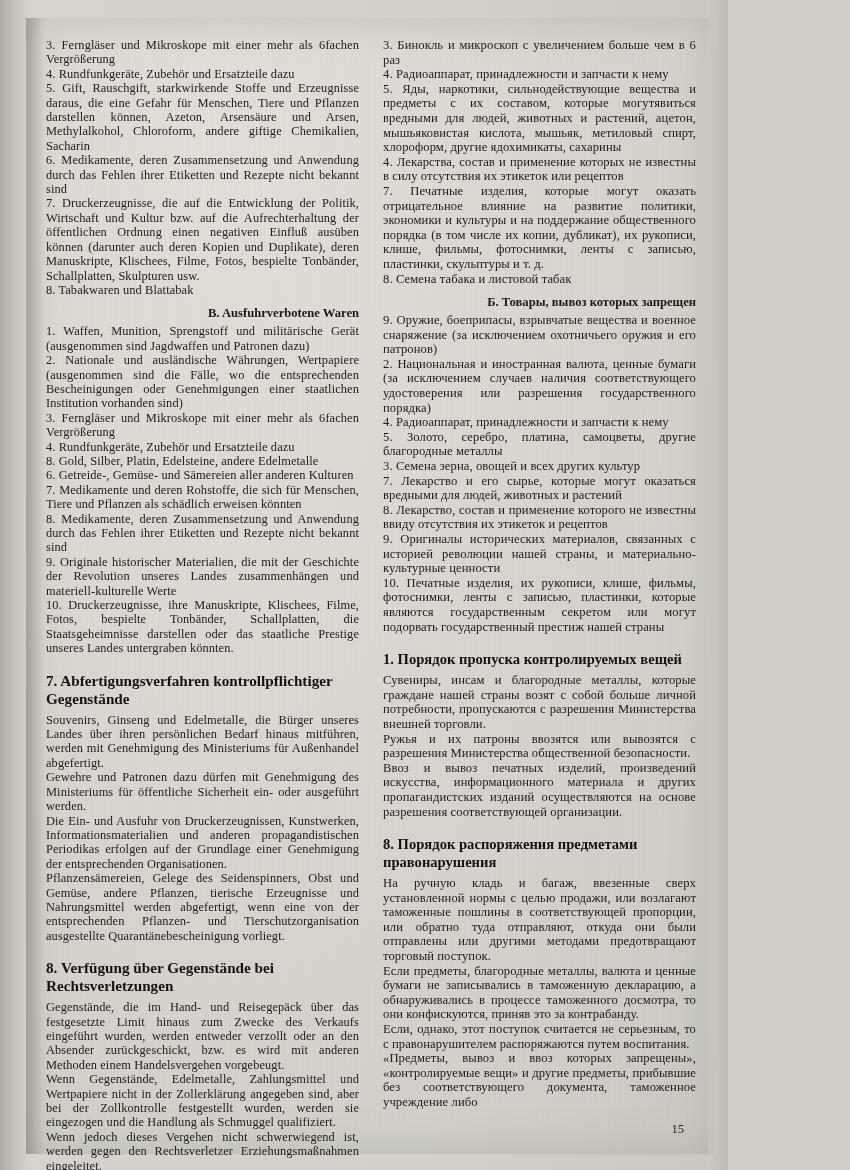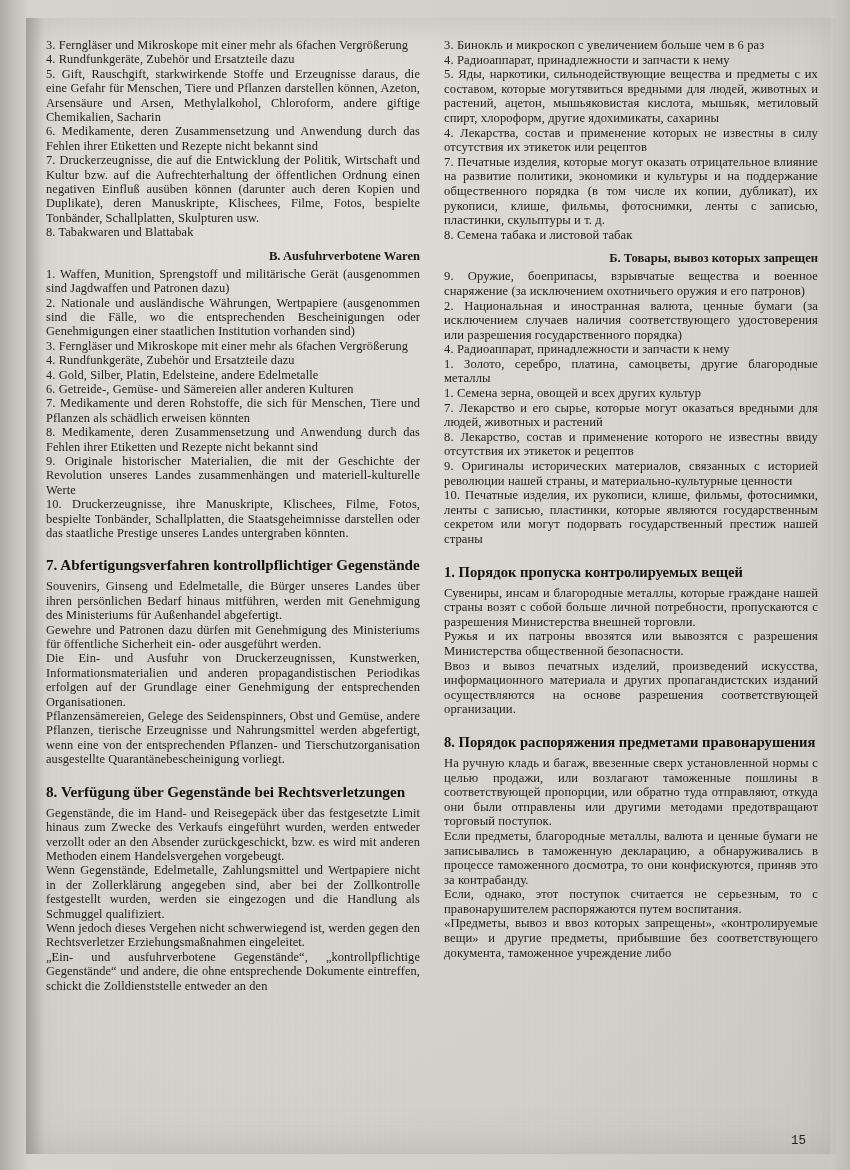--- a/index.html
+++ b/index.html
@@ -8,21 +8,21 @@
   }
   body {
     width: 850px;
     height: 1170px;
     background: #cfcdc6;
     font-family: "Liberation Serif", serif;
     overflow: hidden;
   }
   .page {
     position: relative;
-    width: 850px;
+    width: 728px;
     height: 1170px;
     background:
       linear-gradient(90deg, #b9b7ae 0px, #cbc9c1 14px, #d5d3cb 30px, #d2d0c8 60%, #c9c7bf 100%);
   }
   .page:before {
     content: "";
     position: absolute;
     left: 0; top: 0; bottom: 0;
     width: 26px;
     background: linear-gradient(90deg, #a8a69d 0%, #c3c1b8 60%, #d0cec6 100%);
@@ -87,24 +87,24 @@
     font-size: 15.2px;
     line-height: 18px;
     font-weight: bold;
     color: #161310;
     margin: 16px 0 5px 0;
   }
   .col.ru .sec-head { font-size: 14.6px; }
   .page-num {
     position: absolute;
     right: 30px;
-    bottom: 6px;
+    bottom: 17px;
     font-size: 12.5px;
     color: #26231f;
-    font-family: Liberation Mono, monospace;
+    font-family: Liberation Serif, serif;
   }
   .grain {
     position: absolute;
     inset: 0;
     pointer-events: none;
     background-image:
       repeating-linear-gradient(0deg, rgba(0,0,0,.012) 0px, rgba(0,0,0,0) 2px, rgba(0,0,0,.012) 4px),
       repeating-linear-gradient(90deg, rgba(0,0,0,.010) 0px, rgba(0,0,0,0) 3px, rgba(0,0,0,.010) 6px);
     mix-blend-mode: multiply;
     opacity: .6;
@@ -128,21 +128,21 @@
           <p class="para">4. Rundfunkgeräte, Zubehör und Ersatzteile dazu</p>
           <p class="para">5. Gift, Rauschgift, starkwirkende Stoffe und Erzeugnisse daraus, die eine Gefahr für Menschen, Tiere und Pflanzen darstellen können, Azeton, Arsensäure und Arsen, Methylalkohol, Chloroform, andere giftige Chemikalien, Sacharin</p>
           <p class="para">6. Medikamente, deren Zusammensetzung und Anwendung durch das Fehlen ihrer Etiketten und Rezepte nicht bekannt sind</p>
           <p class="para">7. Druckerzeugnisse, die auf die Entwicklung der Politik, Wirtschaft und Kultur bzw. auf die Aufrechterhaltung der öffentlichen Ordnung einen negativen Einfluß ausüben können (darunter auch deren Kopien und Duplikate), deren Manuskripte, Klischees, Filme, Fotos, bespielte Tonbänder, Schallplatten, Skulpturen usw.</p>
           <p class="para">8. Tabakwaren und Blattabak</p>
           <div class="sub-head">B. Ausfuhrverbotene Waren</div>
           <p class="para">1. Waffen, Munition, Sprengstoff und militärische Gerät (ausgenommen sind Jagdwaffen und Patronen dazu)</p>
           <p class="para">2. Nationale und ausländische Währungen, Wertpapiere (ausgenommen sind die Fälle, wo die entsprechenden Bescheinigungen oder Genehmigungen einer staatlichen Institution vorhanden sind)</p>
           <p class="para">3. Ferngläser und Mikroskope mit einer mehr als 6fachen Vergrößerung</p>
           <p class="para">4. Rundfunkgeräte, Zubehör und Ersatzteile dazu</p>
-          <p class="para">4. Gold, Silber, Platin, Edelsteine, andere Edelmetalle</p>
+          <p class="para">8. Gold, Silber, Platin, Edelsteine, andere Edelmetalle</p>
           <p class="para">6. Getreide-, Gemüse- und Sämereien aller anderen Kulturen</p>
           <p class="para">7. Medikamente und deren Rohstoffe, die sich für Menschen, Tiere und Pflanzen als schädlich erweisen könnten</p>
           <p class="para">8. Medikamente, deren Zusammensetzung und Anwendung durch das Fehlen ihrer Etiketten und Rezepte nicht bekannt sind</p>
           <p class="para">9. Originale historischer Materialien, die mit der Geschichte der Revolution unseres Landes zusammenhängen und materiell-kulturelle Werte</p>
           <p class="para">10. Druckerzeugnisse, ihre Manuskripte, Klischees, Filme, Fotos, bespielte Tonbänder, Schallplatten, die Staatsgeheimnisse darstellen oder das staatliche Prestige unseres Landes untergraben könnten.</p>
           <div class="sec-head">7.  Abfertigungsverfahren kontrollpflichtiger Gegenstände</div>
           <p class="para">Souvenirs, Ginseng und Edelmetalle, die Bürger unseres Landes über ihren persönlichen Bedarf hinaus mitführen, werden mit Genehmigung des Ministeriums für Außenhandel abgefertigt.</p>
           <p class="para">Gewehre und Patronen dazu dürfen mit Genehmigung des Ministeriums für öffentliche Sicherheit ein- oder ausgeführt werden.</p>
           <p class="para">Die Ein- und Ausfuhr von Druckerzeugnissen, Kunstwerken, Informationsmaterialien und anderen propagandistischen Periodikas erfolgen auf der Grundlage einer Genehmigung der entsprechenden Organisationen.</p>
           <p class="para">Pflanzensämereien, Gelege des Seidenspinners, Obst und Gemüse, andere Pflanzen, tierische Erzeugnisse und Nahrungsmittel werden abgefertigt, wenn eine von der entsprechenden Pflanzen- und Tierschutzorganisation ausgestellte Quarantänebescheinigung vorliegt.</p>
@@ -156,22 +156,22 @@
           <p class="para">3. Бинокль и микроскоп с увеличением больше чем в 6 раз</p>
           <p class="para">4. Радиоаппарат, принадлежности и запчасти к нему</p>
           <p class="para">5. Яды, наркотики, сильнодействующие вещества и предметы с их составом, которые могутявиться вредными для людей, животных и растений, ацетон, мышьяковистая кислота, мышьяк, метиловый спирт, хлороформ, другие ядохимикаты, сахарины</p>
           <p class="para">4. Лекарства, состав и применение которых не известны в силу отсутствия их этикеток или рецептов</p>
           <p class="para">7. Печатные изделия, которые могут оказать отрицательное влияние на развитие политики, экономики и культуры и на поддержание общественного порядка (в том числе их копии, дубликат), их рукописи, клише, фильмы, фотоснимки, ленты с записью, пластинки, скульптуры и т. д.</p>
           <p class="para">8. Семена табака и листовой табак</p>
           <div class="sub-head">Б.  Товары, вывоз которых запрещен</div>
           <p class="para">9. Оружие, боеприпасы, взрывчатые вещества и военное снаряжение (за исключением охотничьего оружия и его патронов)</p>
           <p class="para">2. Национальная и иностранная валюта, ценные бумаги (за исключением случаев наличия соответствующего удостоверения или разрешения государственного порядка)</p>
           <p class="para">4. Радиоаппарат, принадлежности и запчасти к нему</p>
-          <p class="para">1. Золото, серебро, платина, самоцветы, другие благородные металлы</p>
-          <p class="para">1. Семена зерна, овощей и всех других культур</p>
+          <p class="para">5. Золото, серебро, платина, самоцветы, другие благородные металлы</p>
+          <p class="para">3. Семена зерна, овощей и всех других культур</p>
           <p class="para">7. Лекарство и его сырье, которые могут оказаться вредными для людей, животных и растений</p>
           <p class="para">8. Лекарство, состав и применение которого не известны ввиду отсутствия их этикеток и рецептов</p>
           <p class="para">9. Оригиналы исторических материалов, связанных с историей революции нашей страны, и материально-культурные ценности</p>
           <p class="para">10. Печатные изделия, их рукописи, клише, фильмы, фотоснимки, ленты с записью, пластинки, которые являются государственным секретом или могут подорвать государственный престиж нашей страны</p>
           <div class="sec-head">1.  Порядок пропуска контролируемых вещей</div>
           <p class="para">Сувениры, инсам и благородные металлы, которые граждане нашей страны возят с собой больше личной потребности, пропускаются с разрешения Министерства внешней торговли.</p>
           <p class="para">Ружья и их патроны ввозятся или вывозятся с разрешения Министерства общественной безопасности.</p>
           <p class="para">Ввоз и вывоз печатных изделий, произведений искусства, информационного материала и других пропагандистских изданий осуществляются на основе разрешения соответствующей организации.</p>
           <div class="sec-head">8.  Порядок распоряжения предметами правонарушения</div>
           <p class="para">На ручную кладь и багаж, ввезенные сверх установленной нормы с целью продажи, или возлагают таможенные пошлины в соответствующей пропорции, или обратно туда отправляют, откуда они были отправлены или другими методами предотвращают торговый поступок.</p>

